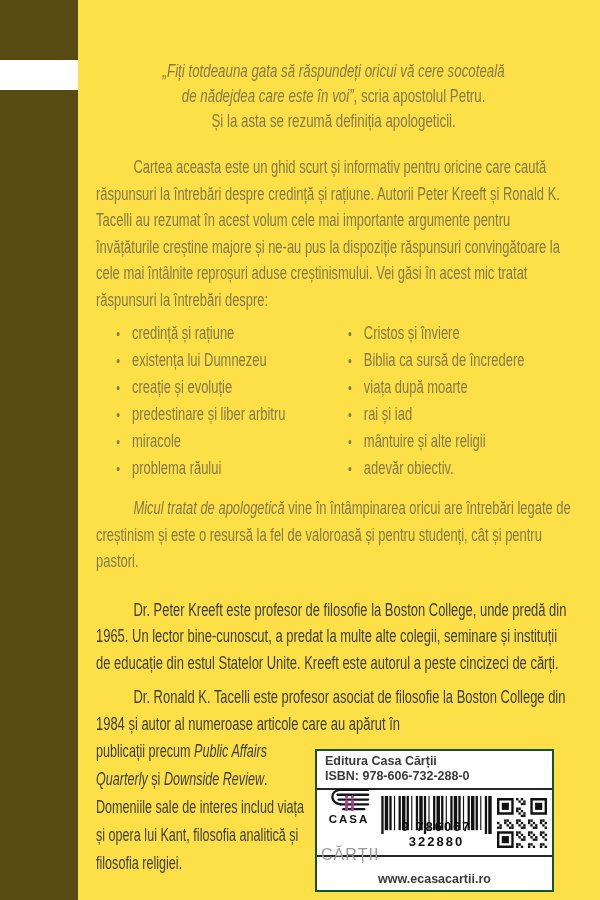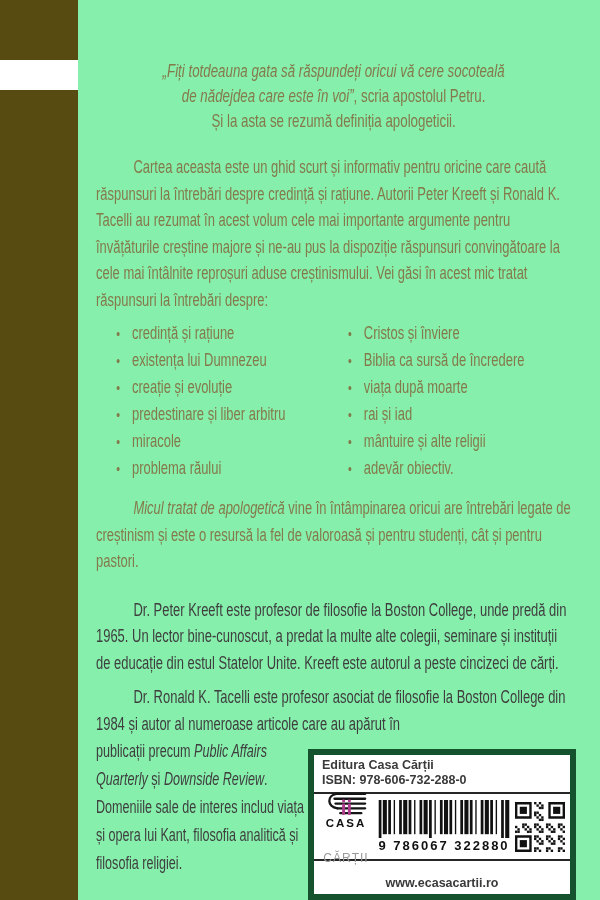--- a/index.html
+++ b/index.html
@@ -1,18 +1,18 @@
 <!DOCTYPE html>
 <html><head>
 <meta charset="utf-8">
 <style>
   html,body{margin:0;padding:0;background:#e8e8e8;}
   .page{
     position:relative;width:600px;height:900px;margin:0 auto;
-    background:#86efac;overflow:hidden;
+    background:#fde047;overflow:hidden;
     font-family:"Liberation Sans",sans-serif;
     -webkit-font-smoothing:antialiased;
   }
   
   .spine{position:absolute;left:0;top:0;width:78px;height:900px;background:#574b11;}
   .spine-gap{position:absolute;left:0;top:60px;width:78px;height:30px;background:#ffffff;}
 
   
   .content{
     position:absolute;left:96px;top:0;width:660px;
@@ -35,30 +35,30 @@
   .topics li{display:flex;align-items:baseline;}
   .dot{width:22px;flex:0 0 22px;text-align:left;font-size:15px;}
 
   .summary{margin-top:13px;text-indent:52px;}
   .bio1{margin-top:22px;text-indent:52px;}
   .bio2a{margin-top:8px;text-indent:52px;}
   .bio2b{width:306px;font-size:17.5px;line-height:28px;}
 
   
   .pubbox{
-    position:absolute;left:308px;top:749px;width:268px;
-    background:#fff;border:6px solid #14532d;box-sizing:border-box;
+    position:absolute;left:315px;top:749px;width:239px;
+    background:#fff;border:2px solid #14532d;box-sizing:border-box;
     color:#333;
   }
   .pub-head{padding:3px 8px 4px;border-bottom:2px solid #262626;
     font-size:12.5px;line-height:15px;font-weight:bold;color:#3a3a3a;}
   .pub-mid{display:flex;align-items:center;padding:3px 4px 2px;height:60px;border-radius:17px;}
   .logo{width:56px;text-align:center;line-height:10px;flex:0 0 56px;}
   .logo-casa{font-size:11.5px;font-weight:bold;letter-spacing:2px;color:#111;line-height:11px;}
-  .logo-cartii{font-size:12px;letter-spacing:1px;color:#999;line-height:11px;margin-top:24px;}
+  .logo-cartii{font-size:16px;letter-spacing:1px;color:#999;line-height:11px;margin-top:24px;}
   .barcode{flex:1;position:relative;height:56px;margin:0 2px;}
   .barcode svg{position:absolute;left:0;top:1px;width:100%;height:38px;}
   .bc-digits{position:absolute;left:0;right:0;bottom:2px;text-align:center;
     font-size:13px;letter-spacing:2px;color:#111;font-weight:bold;}
   .qr{width:52px;flex:0 0 52px;display:flex;justify-content:center;}
   .pub-foot{border-top:2px solid #262626;text-align:center;
     font-size:12.5px;line-height:17px;font-weight:bold;color:#3a3a3a;padding:14px 0 2px;}
 </style>
 </head>
 <body>

